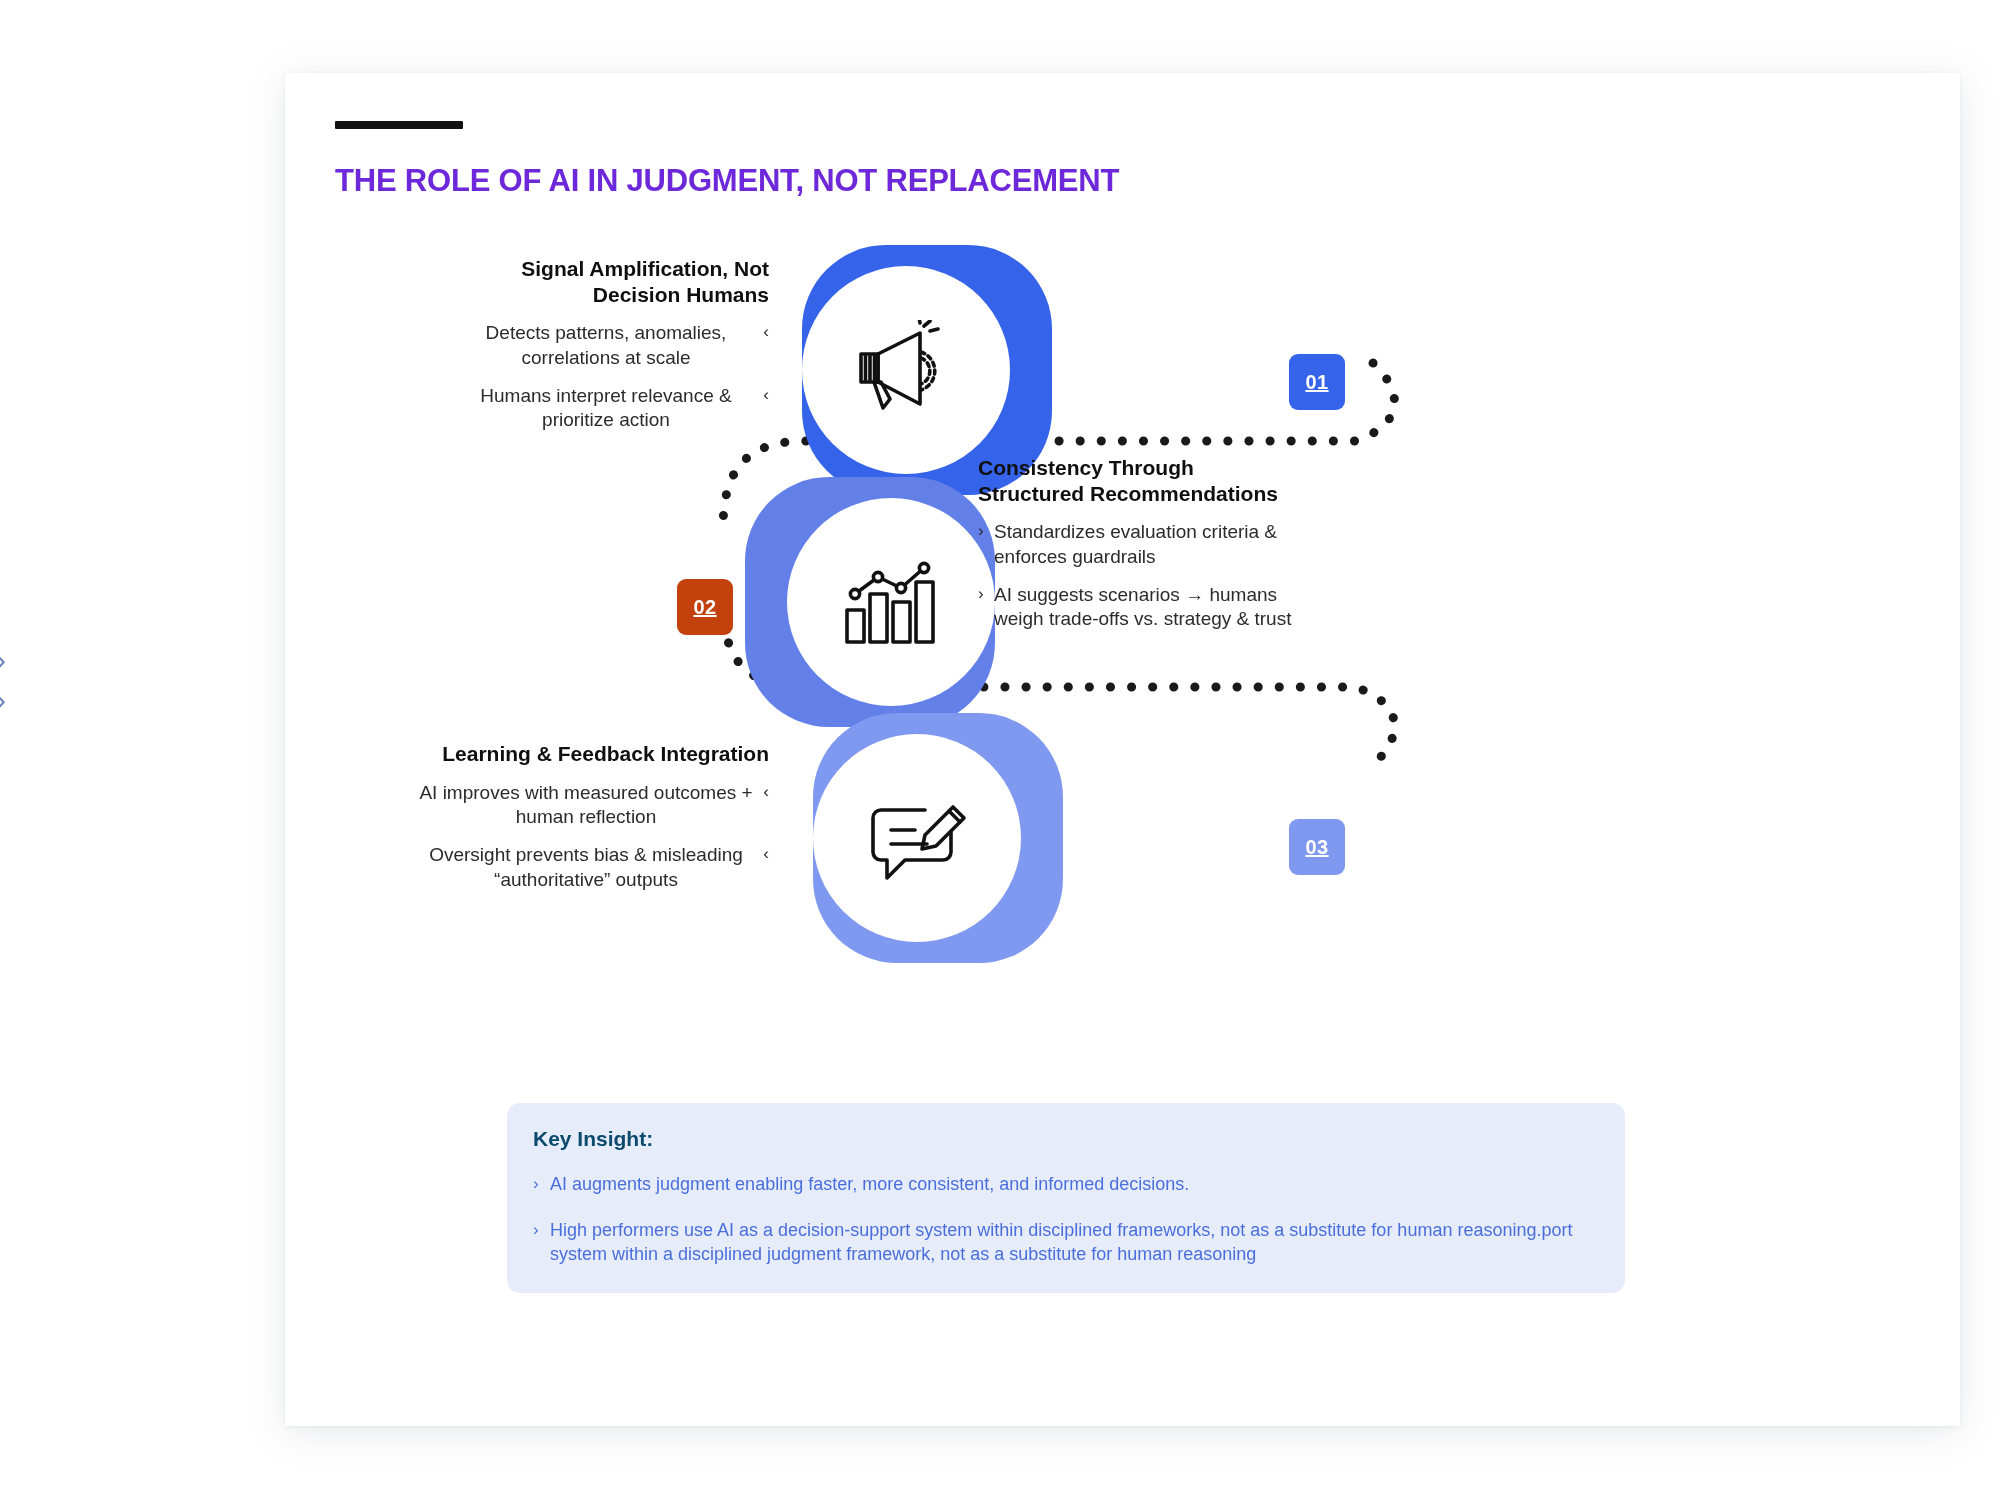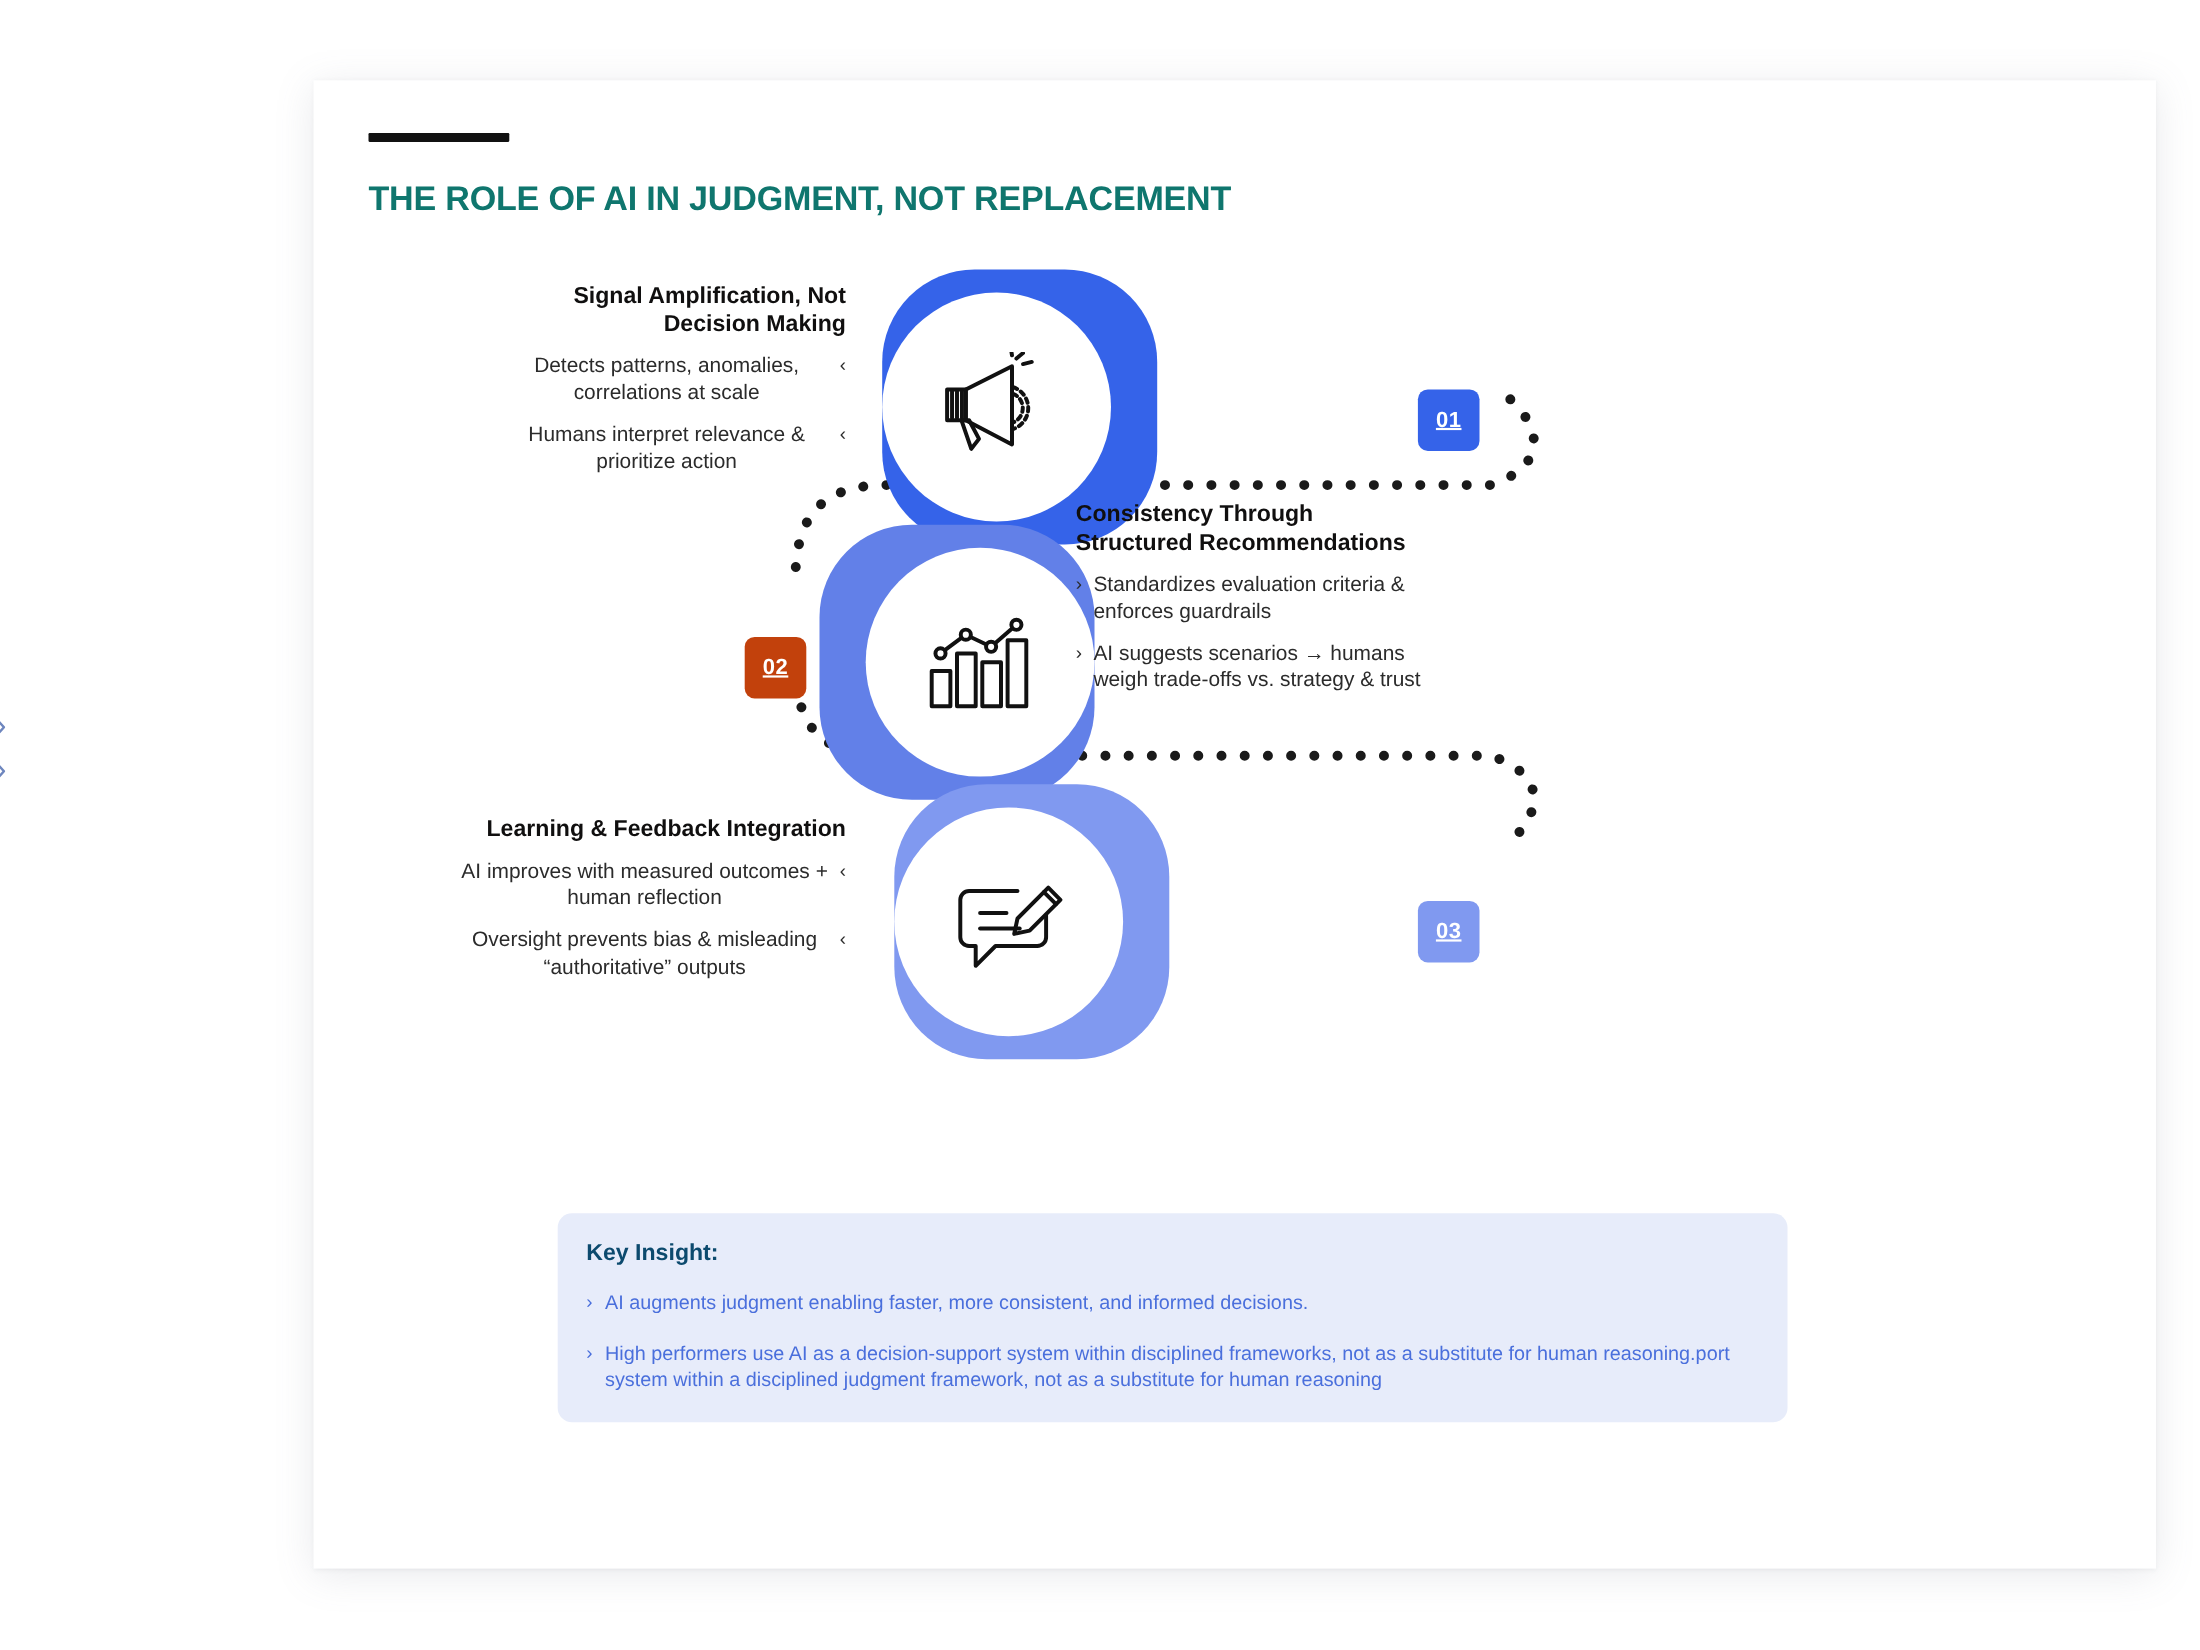--- a/index.html
+++ b/index.html
@@ -61,21 +61,21 @@
     border-radius: 1px;
   }
 
   .slide-title {
     position: absolute;
     left: 50px;
     top: 90px;
     font-size: 31px;
     font-weight: bold;
     letter-spacing: -0.2px;
-    color: #0f766e;
+    color: #6d28d9;
     white-space: nowrap;
   }
 
   
   .connectors {
     position: absolute;
     left: 0;
     top: 0;
     width: 1675px;
     height: 1353px;
@@ -243,21 +243,21 @@
             <line x1="72" y1="6" x2="78" y2="1"></line>
             <line x1="78" y1="11" x2="86" y2="9"></line>
             <line x1="68" y1="3" x2="67" y2="-3"></line>
           </g>
         </svg>
       </div>
     </div>
     <div class="badge" style="left:1004px; top:281px; background:#3563E9;">01</div>
 
     <div class="step-text align-right" style="left:172px; top:183px; width:312px;">
-      <h3>Signal Amplification, Not Decision Making</h3>
+      <h3>Signal Amplification, Not Decision Humans</h3>
       <ul class="bullets">
         <li><span>Detects patterns, anomalies, correlations at scale</span><span class="chev">‹</span></li>
         <li><span>Humans interpret relevance &amp; prioritize action</span><span class="chev">‹</span></li>
       </ul>
     </div>
 
     <div class="blob right-inner" style="left:460px; top:404px; background:#6280E8;">
       <div class="inner"></div>
       <div class="glyph">
         <svg width="100" height="92" viewBox="0 0 100 92">

